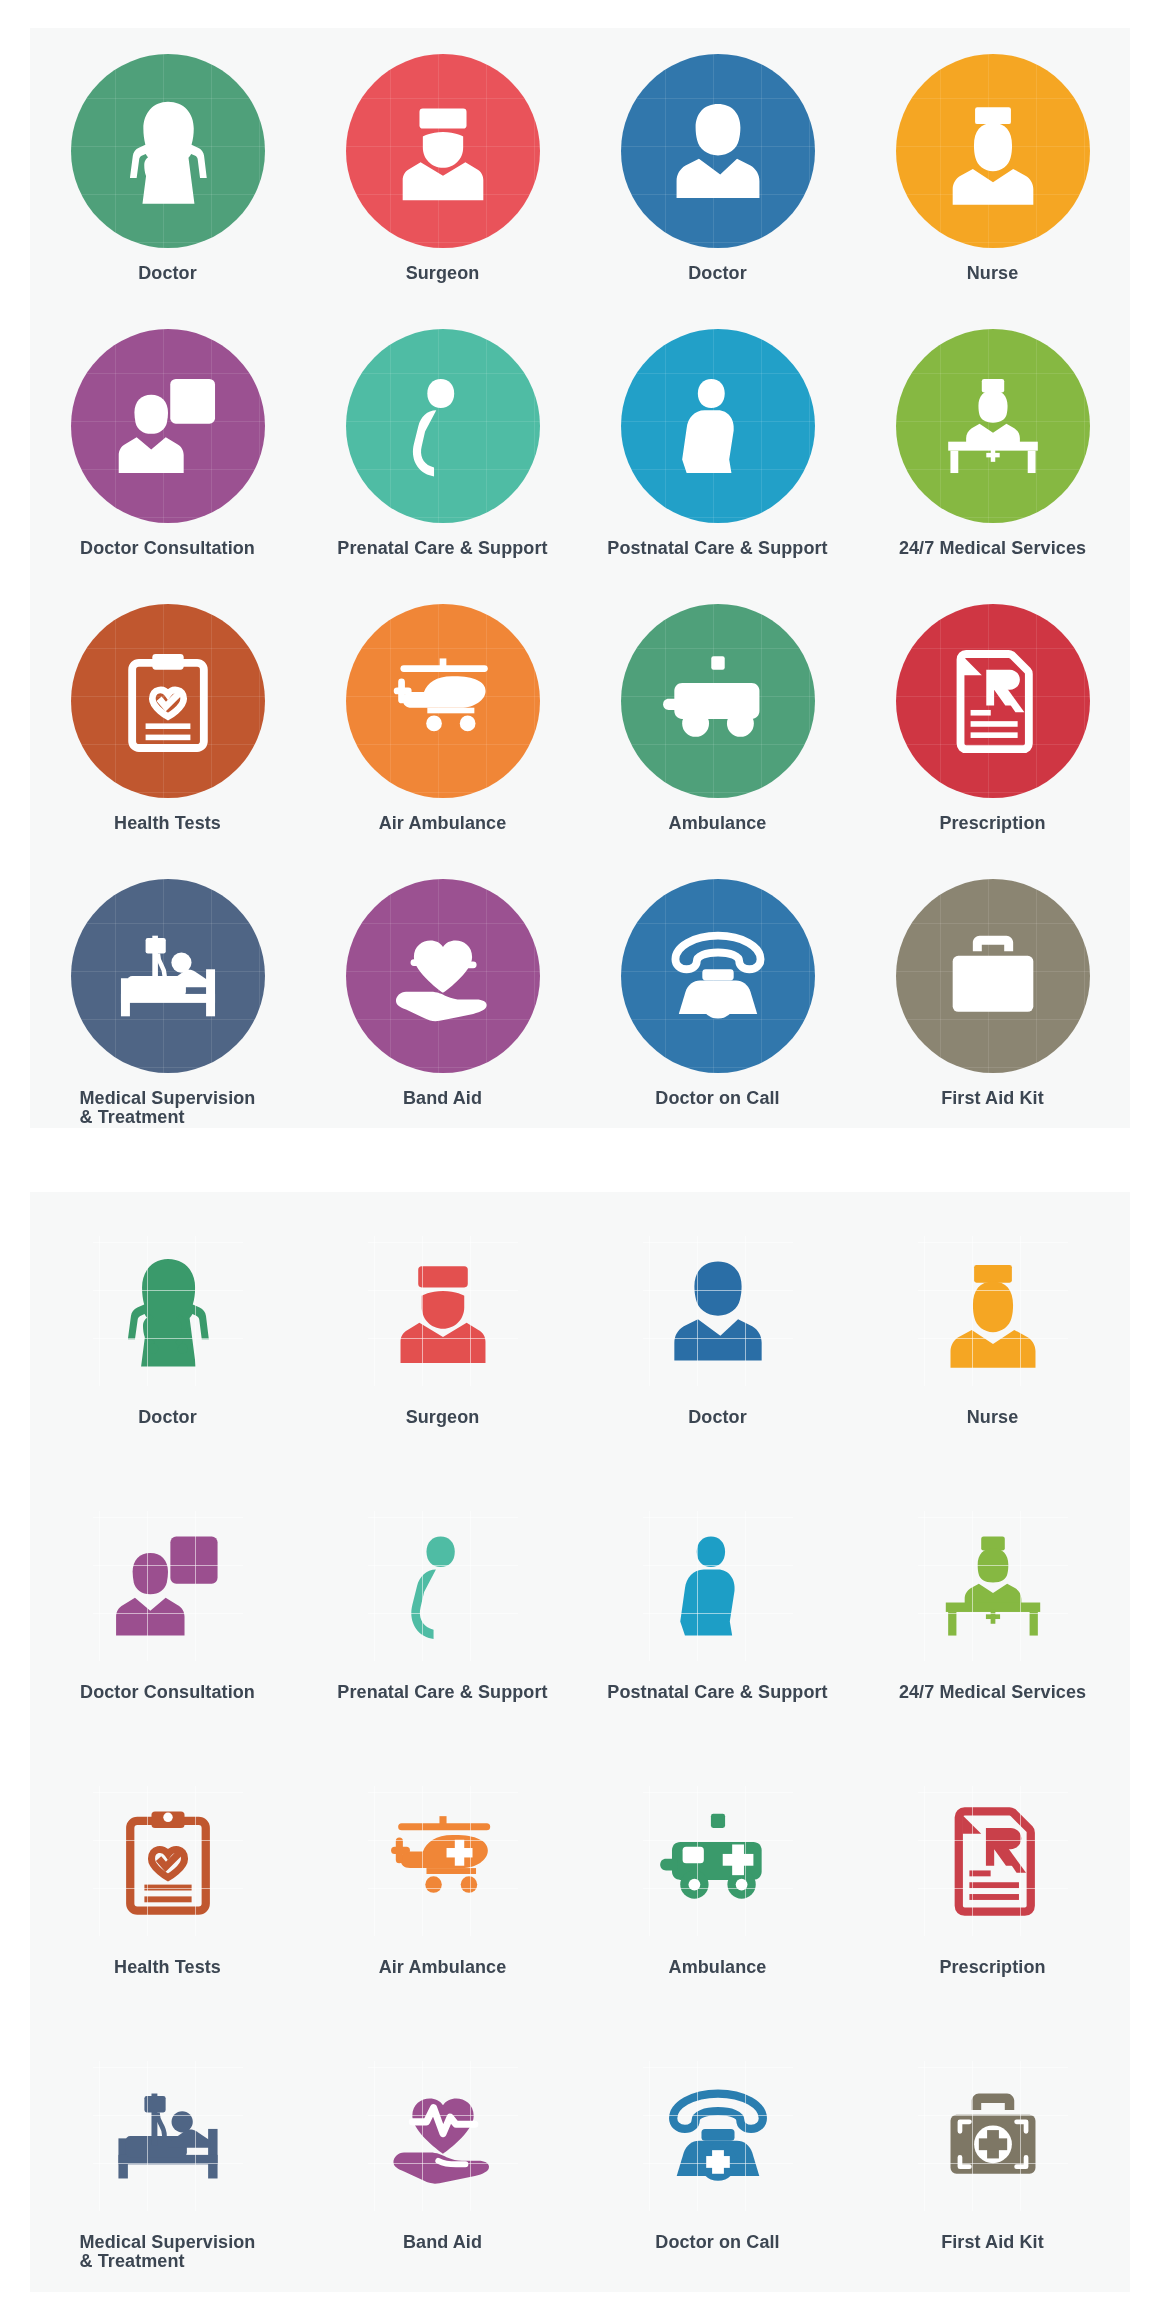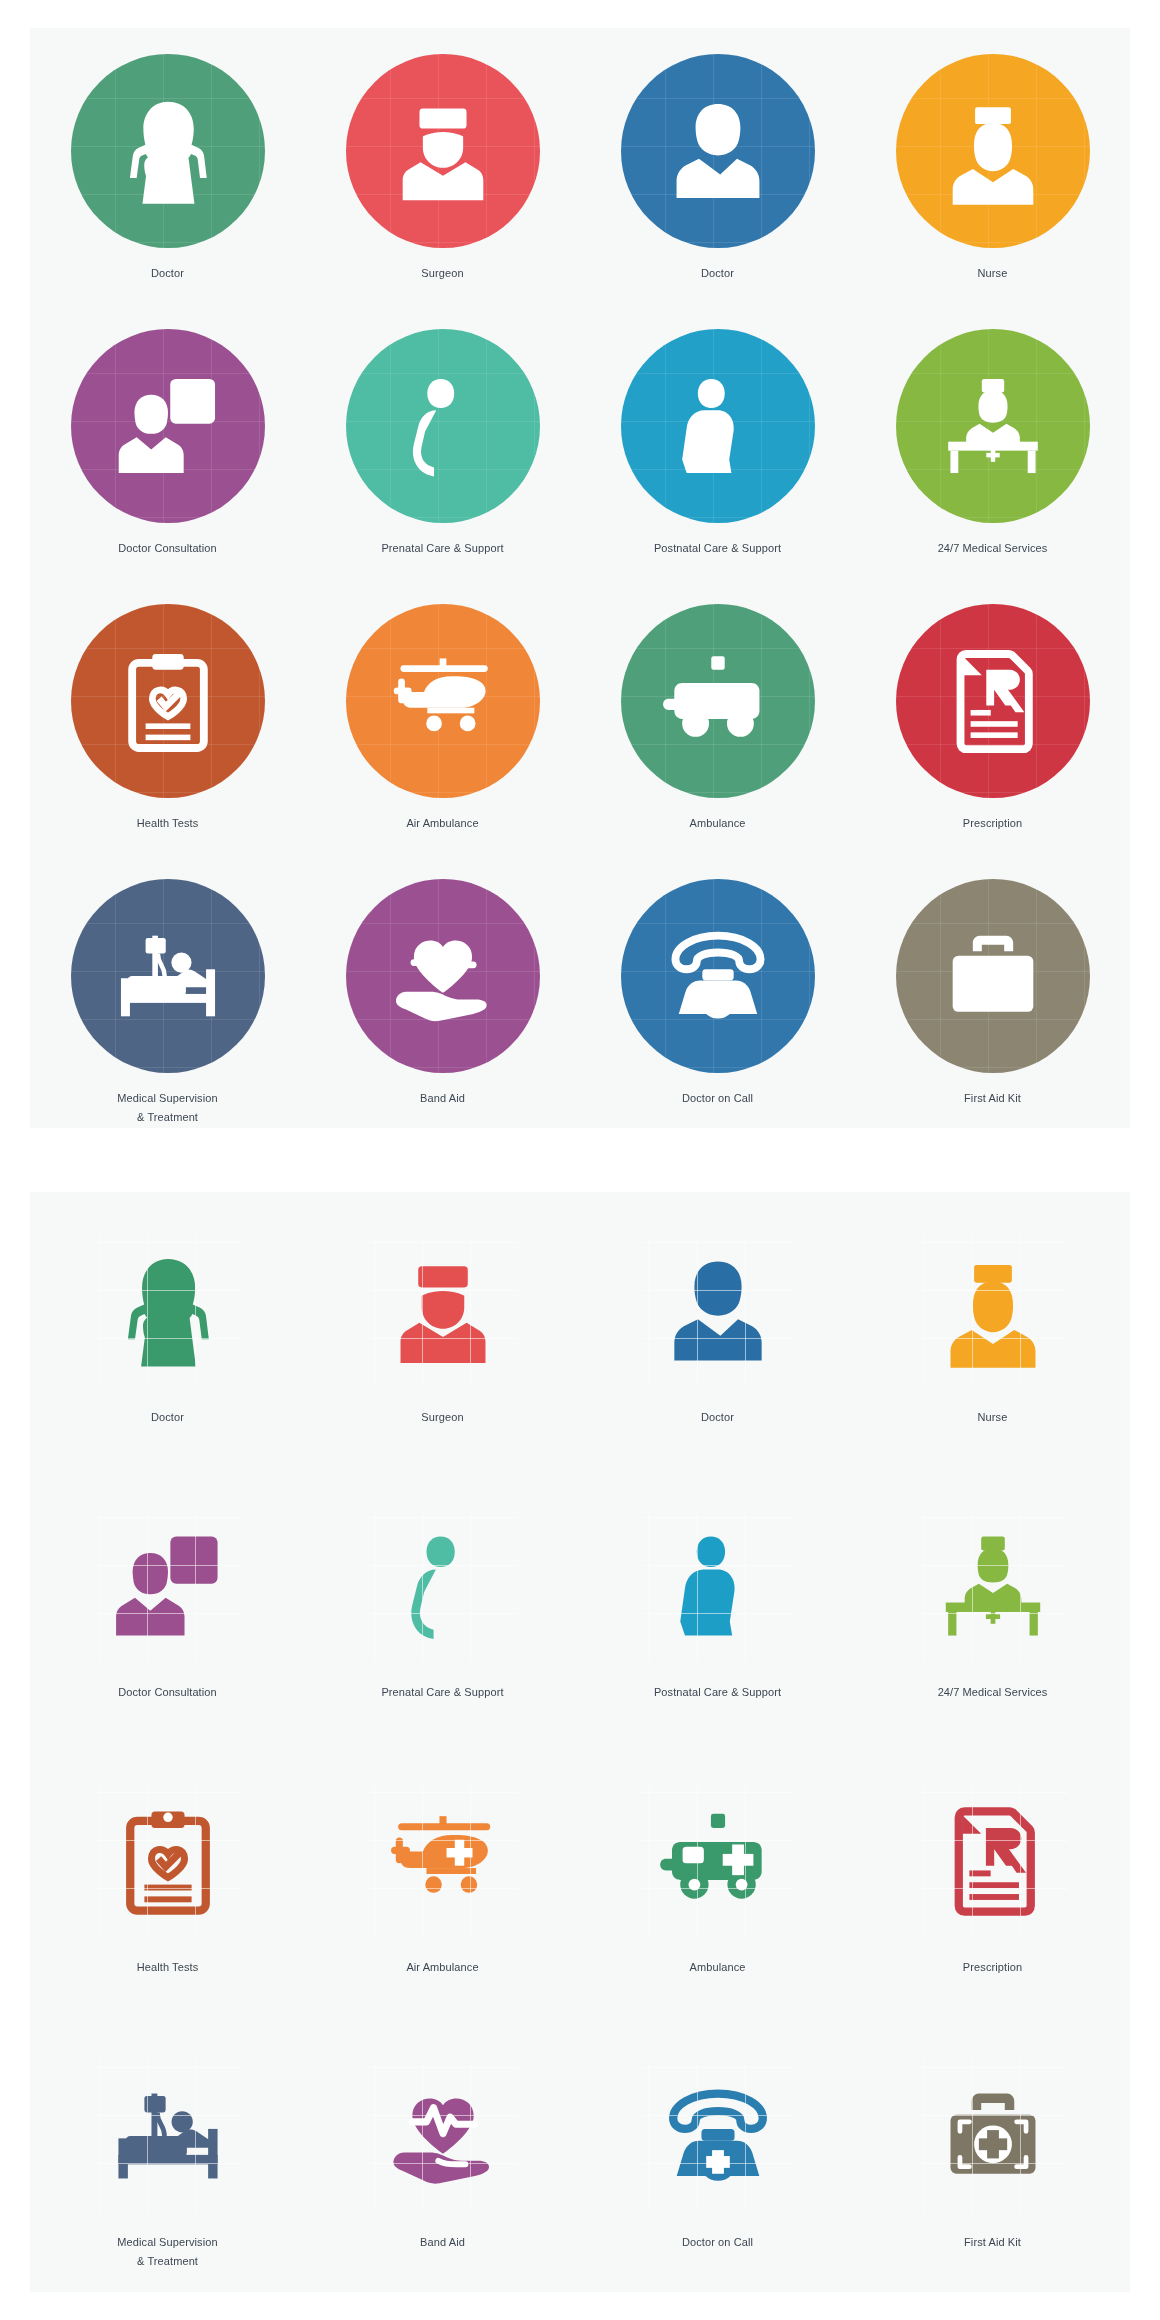--- a/index.html
+++ b/index.html
@@ -65,27 +65,27 @@
       linear-gradient(to right,rgba(255,255,255,.55) 1.5px,transparent 1.5px),
       linear-gradient(to bottom,rgba(255,255,255,.55) 1.5px,transparent 1.5px);
     background-size:48px 48px;
     background-position:6px 6px;
     pointer-events:none;z-index:2;
   }
   .flaticon svg{display:block;position:relative;z-index:1;}
 
   .label{
     margin-top:16px;
-    text-align:center;
-    font-size:11px;
+    font-size:18px;
     line-height:19px;
     color:#3c4652;
     letter-spacing:.1px;
     max-width:230px;
     white-space:pre-line;
+    font-weight:bold;
   }
   #panel-flat .label{margin-top:22px;}
 </style>
 </head>
 <body style="background: rgb(255, 255, 255);">
 
 <div class="sheet">
   <div class="panel" id="panel-circles" style="background: rgb(247, 248, 248);">
     <div class="grid">
         <div class="cell">

